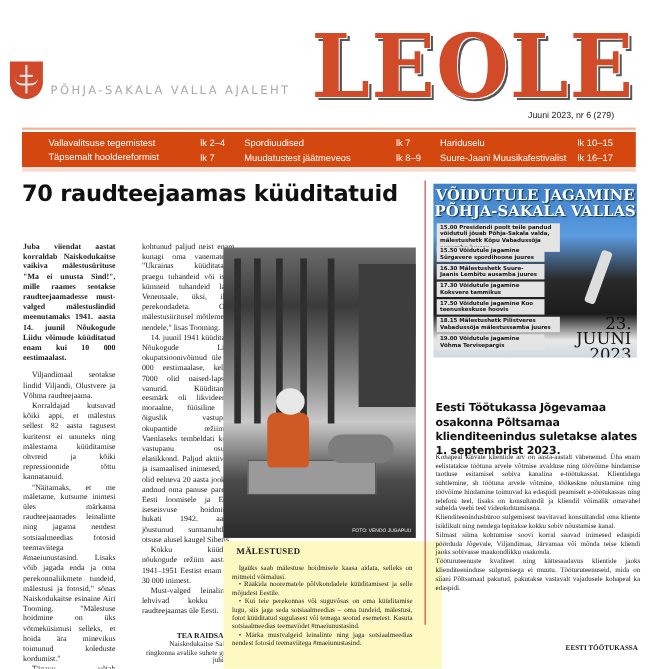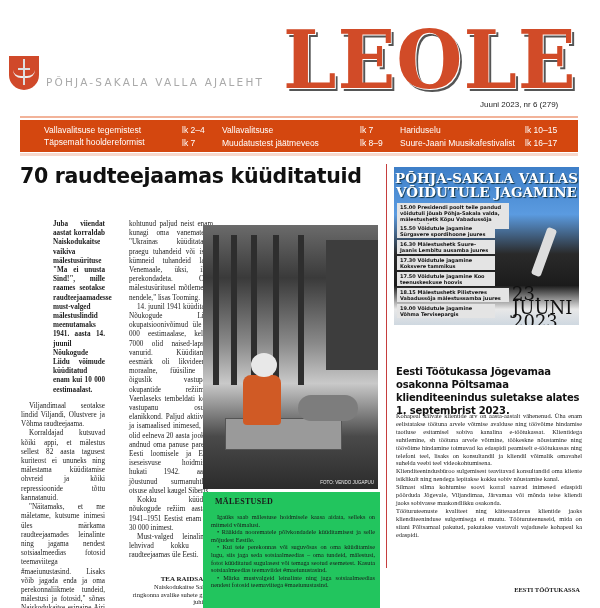--- a/index.html
+++ b/index.html
@@ -17,45 +17,45 @@
   .rule-top { left:20px; top:116px; width:558px; height:2px; background:#f2b39a; }
   
   .toc { left:20px; top:120px; width:558px; height:32px; background:#d4470f; color:#fff; font-family:"Liberation Sans", sans-serif; font-size:8.5px; }
   .toc .it { position:absolute; white-space:nowrap; }
   .rule-bot { left:20px; top:153px; width:558px; height:3px; background:#f7d8cc; }
   
   .headline { left:20px; top:164px; width:360px; font-family:"DejaVu Sans", sans-serif; font-weight:bold; font-size:20.5px; line-height:24px; color:#111; letter-spacing:-0.3px; }
   
   .col { font-size:7.2px; line-height:9.2px; text-align:justify; color:#222; }
   .col p { margin:0; text-indent:8px; }
-  .col p.lead { text-indent:0; font-weight:bold;margin-left:32px; }
+  .col p.lead { text-indent:0; font-weight:bold; }
   .col1 { left:21px; top:220px; width:84px; }
   .col2 { left:113px; top:220px; width:84px;margin-left:16px; }
   .sig { text-align:right; font-size:6.5px; line-height:7.6px; }
   .sig b { font-size:7px; }
   
   .photo { left:203px; top:225px; width:175px; height:264px; background:linear-gradient(180deg,#6b6b6b 0%,#3a3a3a 20%,#8a8a8a 45%,#c9c9c9 60%,#4a4a4a 80%,#2b2b2b 100%); overflow:hidden; }
   .photo .pillar { position:absolute; top:10px; width:6px; height:150px; background:#2e2e2e; }
   .photo .train { position:absolute; right:0; top:15px; width:52px; height:130px; background:#3d3d3d; }
   .photo .case { position:absolute; left:22px; top:193px; width:115px; height:30px; background:#9a9a9a; border:1px solid #555; }
   .photo .bag { position:absolute; left:95px; top:170px; width:60px; height:26px; background:#7d7d7d; border-radius:14px; }
   .photo .girl { position:absolute; left:40px; top:150px; width:38px; height:50px; background:#d05a25; border-radius:8px 8px 4px 4px; }
   .photo .hat { position:absolute; left:48px; top:128px; width:26px; height:24px; background:#e8e8e8; border-radius:50%; }
   .photo .credit { position:absolute; right:4px; bottom:4px; font-family:"Liberation Sans", sans-serif; font-size:4.5px; color:#eee; }
   
-  .box { left:203px; top:492px; width:177px; height:116px; background:#22c55e; }
+  .box { left:203px; top:492px; width:199px; height:116px; background:#fef9c3; }
   .box .title { position:absolute; left:12px; top:5px; font-weight:bold; font-size:8px; letter-spacing:0.3px; }
   .box .txt { position:absolute; left:8px; top:21px; width:164px; font-size:6.3px; line-height:7.6px; text-align:justify; }
   .box .txt p { margin:0; text-indent:6px; }
   .vline { left:386px; top:164px; width:1px; height:404px; background:#c63e3e; }
   
   .poster { left:394px; top:167px; width:185px; height:158px; background:linear-gradient(180deg,#3e7fc8 0%,#5b9be0 30%,#2a2a2a 55%,#1b1b1b 75%,#e8e8e8 90%,#cfd8e0 100%); overflow:hidden; }
   .poster .ptitle { position:absolute; left:0; top:4px; width:185px; text-align:center; font-family:"DejaVu Serif", serif; font-weight:bold; font-size:13.5px; line-height:14px; color:#fff; text-shadow:1px 1px 1px #134; }
   .poster .ev { position:absolute; left:3px; background:#e4e4e4; color:#111; font-family:"DejaVu Sans", sans-serif; font-weight:bold; font-size:5px; line-height:6px; padding:1px 3px; }
-  .poster .date { position:absolute; right:5px; top:120px; width:62px; text-align:left; font-family:"DejaVu Serif", serif; font-size:18px; line-height:14px; color:#111; }
+  .poster .date { position:absolute; right:5px; top:120px; width:62px; text-align:right; font-family:"DejaVu Serif", serif; font-size:15px; line-height:14px; color:#111; }
   .poster .torch { position:absolute; left:145px; top:60px; width:10px; height:50px; background:#ddd; transform:rotate(20deg); border-radius:3px; }
   .rhead { left:396px; top:365px; width:195px; font-family:"DejaVu Sans", sans-serif; font-weight:bold; font-size:10px; line-height:13px; color:#111; letter-spacing:-0.2px; }
   .rbody { left:396px; top:412px; width:186px; font-size:6.4px; line-height:7.9px; text-align:justify; color:#222; }
   .rbody p { margin:0; }
   .rsig { left:470px; top:586px; width:110px; text-align:right; font-weight:bold; font-size:6.5px; }
 </style>
 </head>
 <body>
 
 <div class="abs crest">
@@ -66,21 +66,21 @@
 <div class="abs tagline">PÕHJA-SAKALA VALLA AJALEHT</div>
 <div class="abs logo">LEOLE</div>
 <div class="abs issue">Juuni 2023, nr 6 (279)</div>
 <div class="abs rule-top"></div>
 
 <div class="abs toc">
   <span class="it" style="left:24px;top:5px">Vallavalitsuse tegemistest</span>
   <span class="it" style="left:162px;top:5px">lk 2–4</span>
   <span class="it" style="left:24px;top:17px">Täpsemalt hooldereformist</span>
   <span class="it" style="left:162px;top:18px">lk 7</span>
-  <span class="it" style="left:202px;top:5px">Vallavalitsuse</span>
+  <span class="it" style="left:202px;top:5px">Spordiuudised</span>
   <span class="it" style="left:340px;top:5px">lk 7</span>
   <span class="it" style="left:202px;top:18px">Muudatustest jäätmeveos</span>
   <span class="it" style="left:340px;top:18px">lk 8–9</span>
   <span class="it" style="left:380px;top:5px">Hariduselu</span>
   <span class="it" style="left:505px;top:5px">lk 10–15</span>
   <span class="it" style="left:380px;top:18px">Suure-Jaani Muusikafestivalist</span>
   <span class="it" style="left:505px;top:18px">lk 16–17</span>
 </div>
 <div class="abs rule-bot"></div>
 
@@ -128,22 +128,22 @@
     <p>• Rääkida noorematele põlvkondadele küüditamisest ja selle mõjudest Eestile.</p>
     <p>• Kui teie perekonnas või suguvõsas on oma küüditamise lugu, siis jaga seda sotsiaalmeedias – oma tundeid, mälestusi, fotot küüditatud sugulasest või temaga seotud esemetest. Kasuta sotsiaalmeedias teemaviidet #maeiunustasind.</p>
     <p>• Märka mustvalgeid leinalinte ning jaga sotsiaalmeedias nendest fotosid teemaviitega #maeiunustasind.</p>
   </div>
 </div>
 
 <div class="abs vline"></div>
 
 <div class="abs poster">
   <div class="ptitle">
+    <div>VÕIDUTULE JAGAMINE</div>
     <div>PÕHJA-SAKALA VALLAS</div>
-    <div>VÕIDUTULE JAGAMINE</div>
   </div>
   <div class="torch"></div>
   <div class="ev" style="top:36px;width:106px">15.00 Presidendi poolt teile pandud võidutuli jõuab Põhja-Sakala valda, mälestushetk Kõpu Vabadussõja ausamba juures</div>
   <div class="ev" style="top:57px;width:92px">15.50 Võidutule jagamine Sürgavere spordihoone juures</div>
   <div class="ev" style="top:73px;width:92px">16.30 Mälestushetk Suure-Jaanis Lembitu ausamba juures</div>
   <div class="ev" style="top:89px;width:92px">17.30 Võidutule jagamine Koksvere tammikus</div>
   <div class="ev" style="top:105px;width:92px">17.50 Võidutule jagamine Koo teenuskeskuse hoovis</div>
   <div class="ev" style="top:121px;width:106px">18.15 Mälestushetk Pilistveres Vabadussõja mälestussamba juures</div>
   <div class="ev" style="top:137px;width:92px">19.00 Võidutule jagamine Võhma Tervisepargis</div>
   <div class="date">

